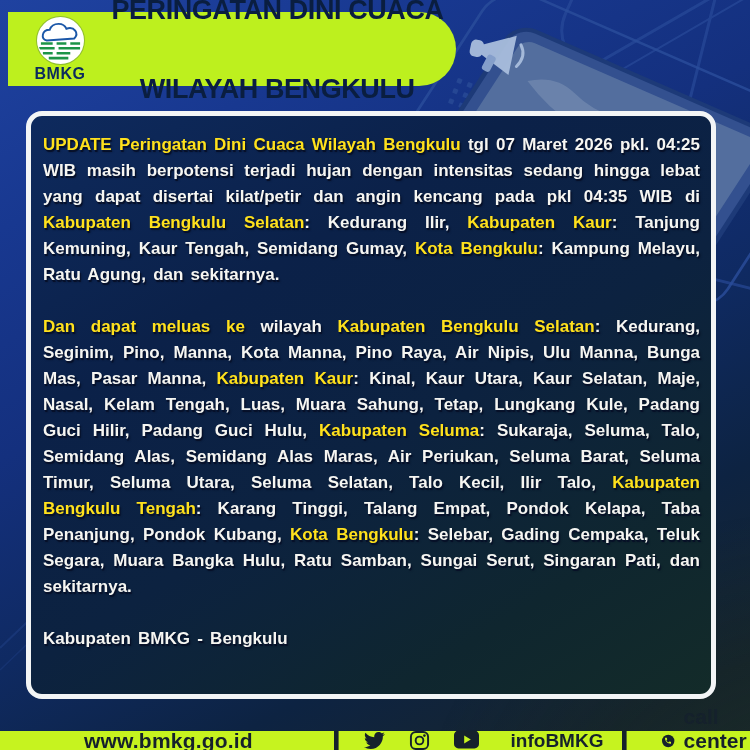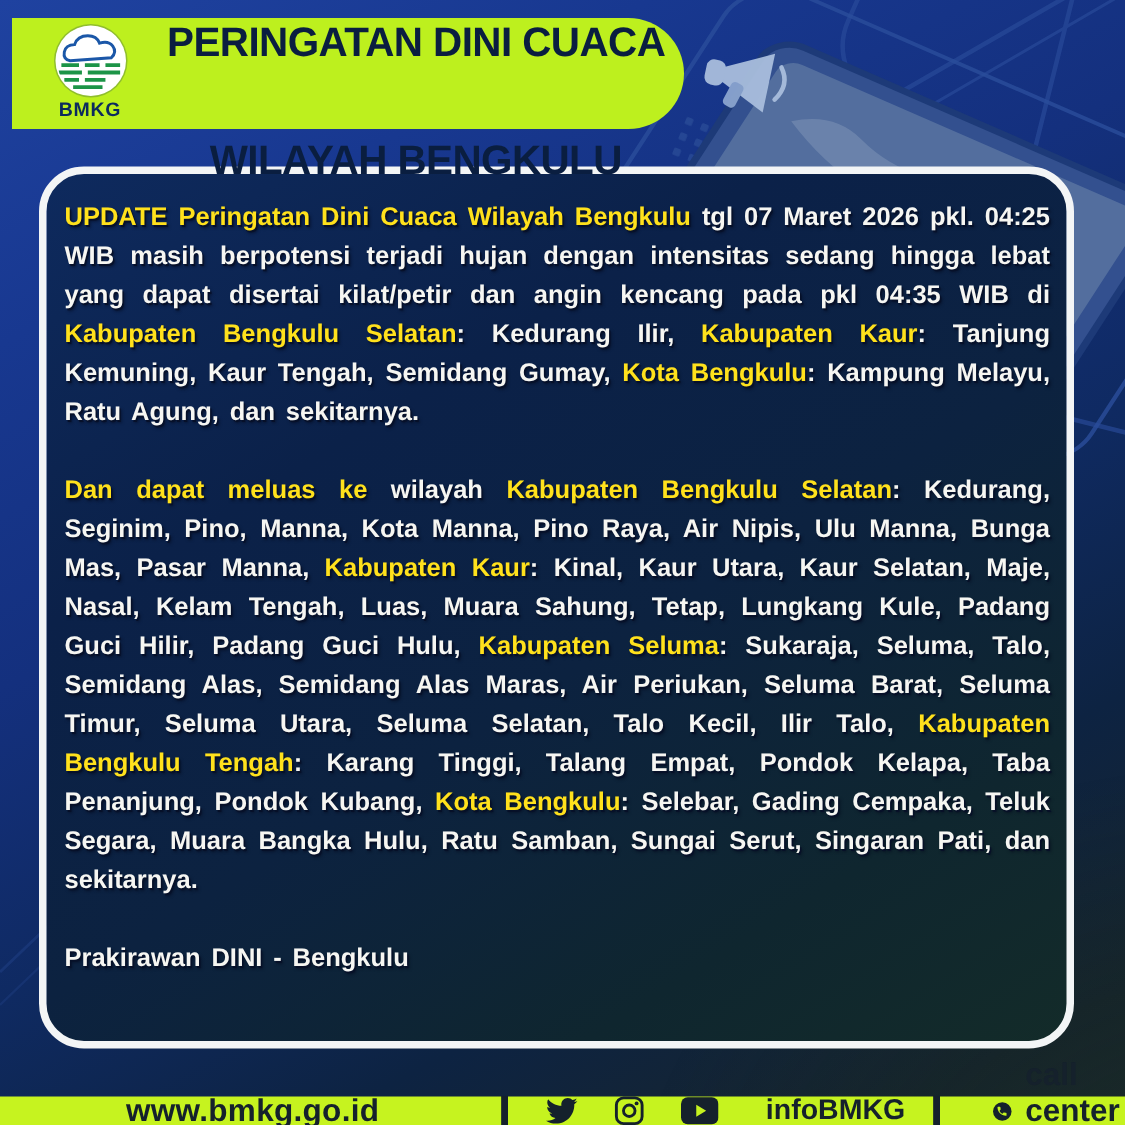--- a/index.html
+++ b/index.html
@@ -15,34 +15,34 @@
   .bg-illustration{position:absolute;top:0;left:0;pointer-events:none;}
 
   
   .header-bar{
     position:absolute;left:8px;top:12px;width:448px;height:74px;
     background:#bdf01e;border-radius:0 37px 37px 0;
     display:flex;align-items:center;z-index:3;
   }
   .logo-wrap{position:absolute;left:24px;top:5px;width:56px;height:66px;text-align:center;}
   .logo-circle{width:47px;height:47px;margin:0 auto;background:#ffffff;border-radius:50%;overflow:hidden;box-shadow:0 0 0 1px rgba(10,40,90,.25);}
-  .logo-text{font-size:13px;font-weight:bold;color:#0b2a5e;letter-spacing:.5px;margin-top:1px;}
+  .logo-text{font-size:16px;font-weight:bold;color:#0b2a5e;letter-spacing:.5px;margin-top:1px;}
   .title-wrap{
     position:absolute;left:100px;right:10px;top:0;bottom:0;
-    display:flex;flex-direction:column;align-items:center;justify-content:space-between;gap:47px;
+    display:flex;flex-direction:column;align-items:center;justify-content:center;gap:47px;
   }
   .title-line{
     font-size:27.5px;line-height:32px;font-weight:800;color:#0a1e40;
     letter-spacing:-.4px;transform:scaleX(.98);white-space:nowrap;
   }
 
   
   .card{
     position:absolute;left:26px;top:111px;width:690px;height:588px;box-sizing:border-box;
-    border:5px solid #f3f5f6;border-radius:30px;z-index:2;
+    border:5px solid #f3f5f6;border-radius:16px;z-index:2;
     background:linear-gradient(148deg,#0e2a5e 0%,#0b2149 30%,#0c2240 55%,#0f262f 80%,#132b29 100%);
     padding:16px 11px 0 12px;
   }
   .bulletin{
     font-size:17px;line-height:26px;font-weight:bold;color:#f6f6f2;
     text-align:justify;word-spacing:2.5px;
     text-shadow:1px 1.5px 0 rgba(7,16,40,.9),1.5px 2px 2px rgba(4,10,28,.55);
   }
   .bulletin .hl{color:#ffe11c;}
   .para{margin:0 0 26px 0;}
@@ -51,21 +51,21 @@
 
   
   .footer-bar{
     position:absolute;left:0;bottom:0;width:750px;height:19px;background:#c6f31f;
     display:flex;align-items:center;z-index:3;color:#15212c;font-weight:bold;
   }
   .footer-site{margin-left:84px;font-size:21px;letter-spacing:.2px;}
   .footer-sep{font-size:24px;font-weight:900;transform:scaleX(1.5);}
   .sep1{margin-left:80px;}
   .sep2{margin-left:18px;}
-  .footer-social{margin-left:24px;display:flex;align-items:center;gap:24px;}
+  .footer-social{margin-left:24px;display:flex;align-items:flex-start;gap:24px;}
   .footer-handle{margin-left:8px;font-size:19px;}
   .footer-call{margin-left:34px;display:flex;align-items:center;gap:9px;}
   .footer-call-label{font-size:21px;}
   .icon{display:block;}
 </style>
 </head>
 <body>
 
 <svg class="bg-illustration" width="750" height="750" viewBox="0 0 750 750">
   <defs>
@@ -131,21 +131,21 @@
   </div>
   <div class="title-wrap">
     <div class="title-line">PERINGATAN DINI CUACA</div>
     <div class="title-line">WILAYAH BENGKULU</div>
   </div>
 </div>
 
 <div class="card">
   <p class="bulletin para"><span class="hl">UPDATE Peringatan Dini Cuaca Wilayah Bengkulu</span><span> tgl 07 Maret 2026 pkl. 04:25 WIB masih berpotensi terjadi hujan dengan intensitas sedang hingga lebat yang dapat disertai kilat/petir dan angin kencang pada pkl 04:35 WIB di </span><span class="hl">Kabupaten Bengkulu Selatan</span><span>: Kedurang Ilir, </span><span class="hl">Kabupaten Kaur</span><span>: Tanjung Kemuning, Kaur Tengah, Semidang Gumay, </span><span class="hl">Kota Bengkulu</span><span>: Kampung Melayu, Ratu Agung, dan sekitarnya.</span></p>
   <p class="bulletin para"><span class="hl">Dan dapat meluas ke </span><span>wilayah </span><span class="hl">Kabupaten Bengkulu Selatan</span><span>: Kedurang, Seginim, Pino, Manna, Kota Manna, Pino Raya, Air Nipis, Ulu Manna, Bunga Mas, Pasar Manna, </span><span class="hl">Kabupaten Kaur</span><span>: Kinal, Kaur Utara, Kaur Selatan, Maje, Nasal, Kelam Tengah, Luas, Muara Sahung, Tetap, Lungkang Kule, Padang Guci Hilir, Padang Guci Hulu, </span><span class="hl">Kabupaten Seluma</span><span>: Sukaraja, Seluma, Talo, Semidang Alas, Semidang Alas Maras, Air Periukan, Seluma Barat, Seluma Timur, Seluma Utara, Seluma Selatan, Talo Kecil, Ilir Talo, </span><span class="hl">Kabupaten Bengkulu Tengah</span><span>: Karang Tinggi, Talang Empat, Pondok Kelapa, Taba Penanjung, Pondok Kubang, </span><span class="hl">Kota Bengkulu</span><span>: Selebar, Gading Cempaka, Teluk Segara, Muara Bangka Hulu, Ratu Samban, Sungai Serut, Singaran Pati, dan sekitarnya.</span></p>
-  <p class="bulletin sign">Prakirawan DINI - Bengkulu</p>
+  <p class="bulletin sign">Kabupaten BMKG - Bengkulu</p>
 </div>
 
 <div class="footer-bar">
   <span class="footer-site">www.bmkg.go.id</span>
   <span class="footer-sep sep1">|</span>
   <span class="footer-social">
     <svg class="icon" width="21" height="21" viewBox="0 0 24 24">
       <path fill="#15212c" d="M23.95 4.57c-.88.39-1.83.65-2.82.77 1.01-.61 1.79-1.57 2.16-2.72-.95.56-2 .96-3.13 1.18C19.27 2.84 18 2.24 16.58 2.24c-2.72 0-4.92 2.2-4.92 4.92 0 .39.04.76.13 1.12C7.69 8.09 4.07 6.13 1.64 3.16c-.43.72-.67 1.56-.67 2.48 0 1.71.87 3.21 2.19 4.1-.81-.03-1.57-.25-2.23-.62v.06c0 2.39 1.69 4.37 3.95 4.83-.41.11-.85.17-1.3.17-.31 0-.62-.03-.92-.09.63 1.95 2.45 3.38 4.6 3.42-1.68 1.32-3.81 2.1-6.1 2.1-.39 0-.78-.02-1.17-.07 2.19 1.39 4.77 2.21 7.56 2.21 9.05 0 14-7.5 14-13.99 0-.21 0-.42-.02-.63.96-.69 1.8-1.56 2.46-2.55z"></path>
     </svg>
     <svg class="icon" width="21" height="21" viewBox="0 0 24 24">

